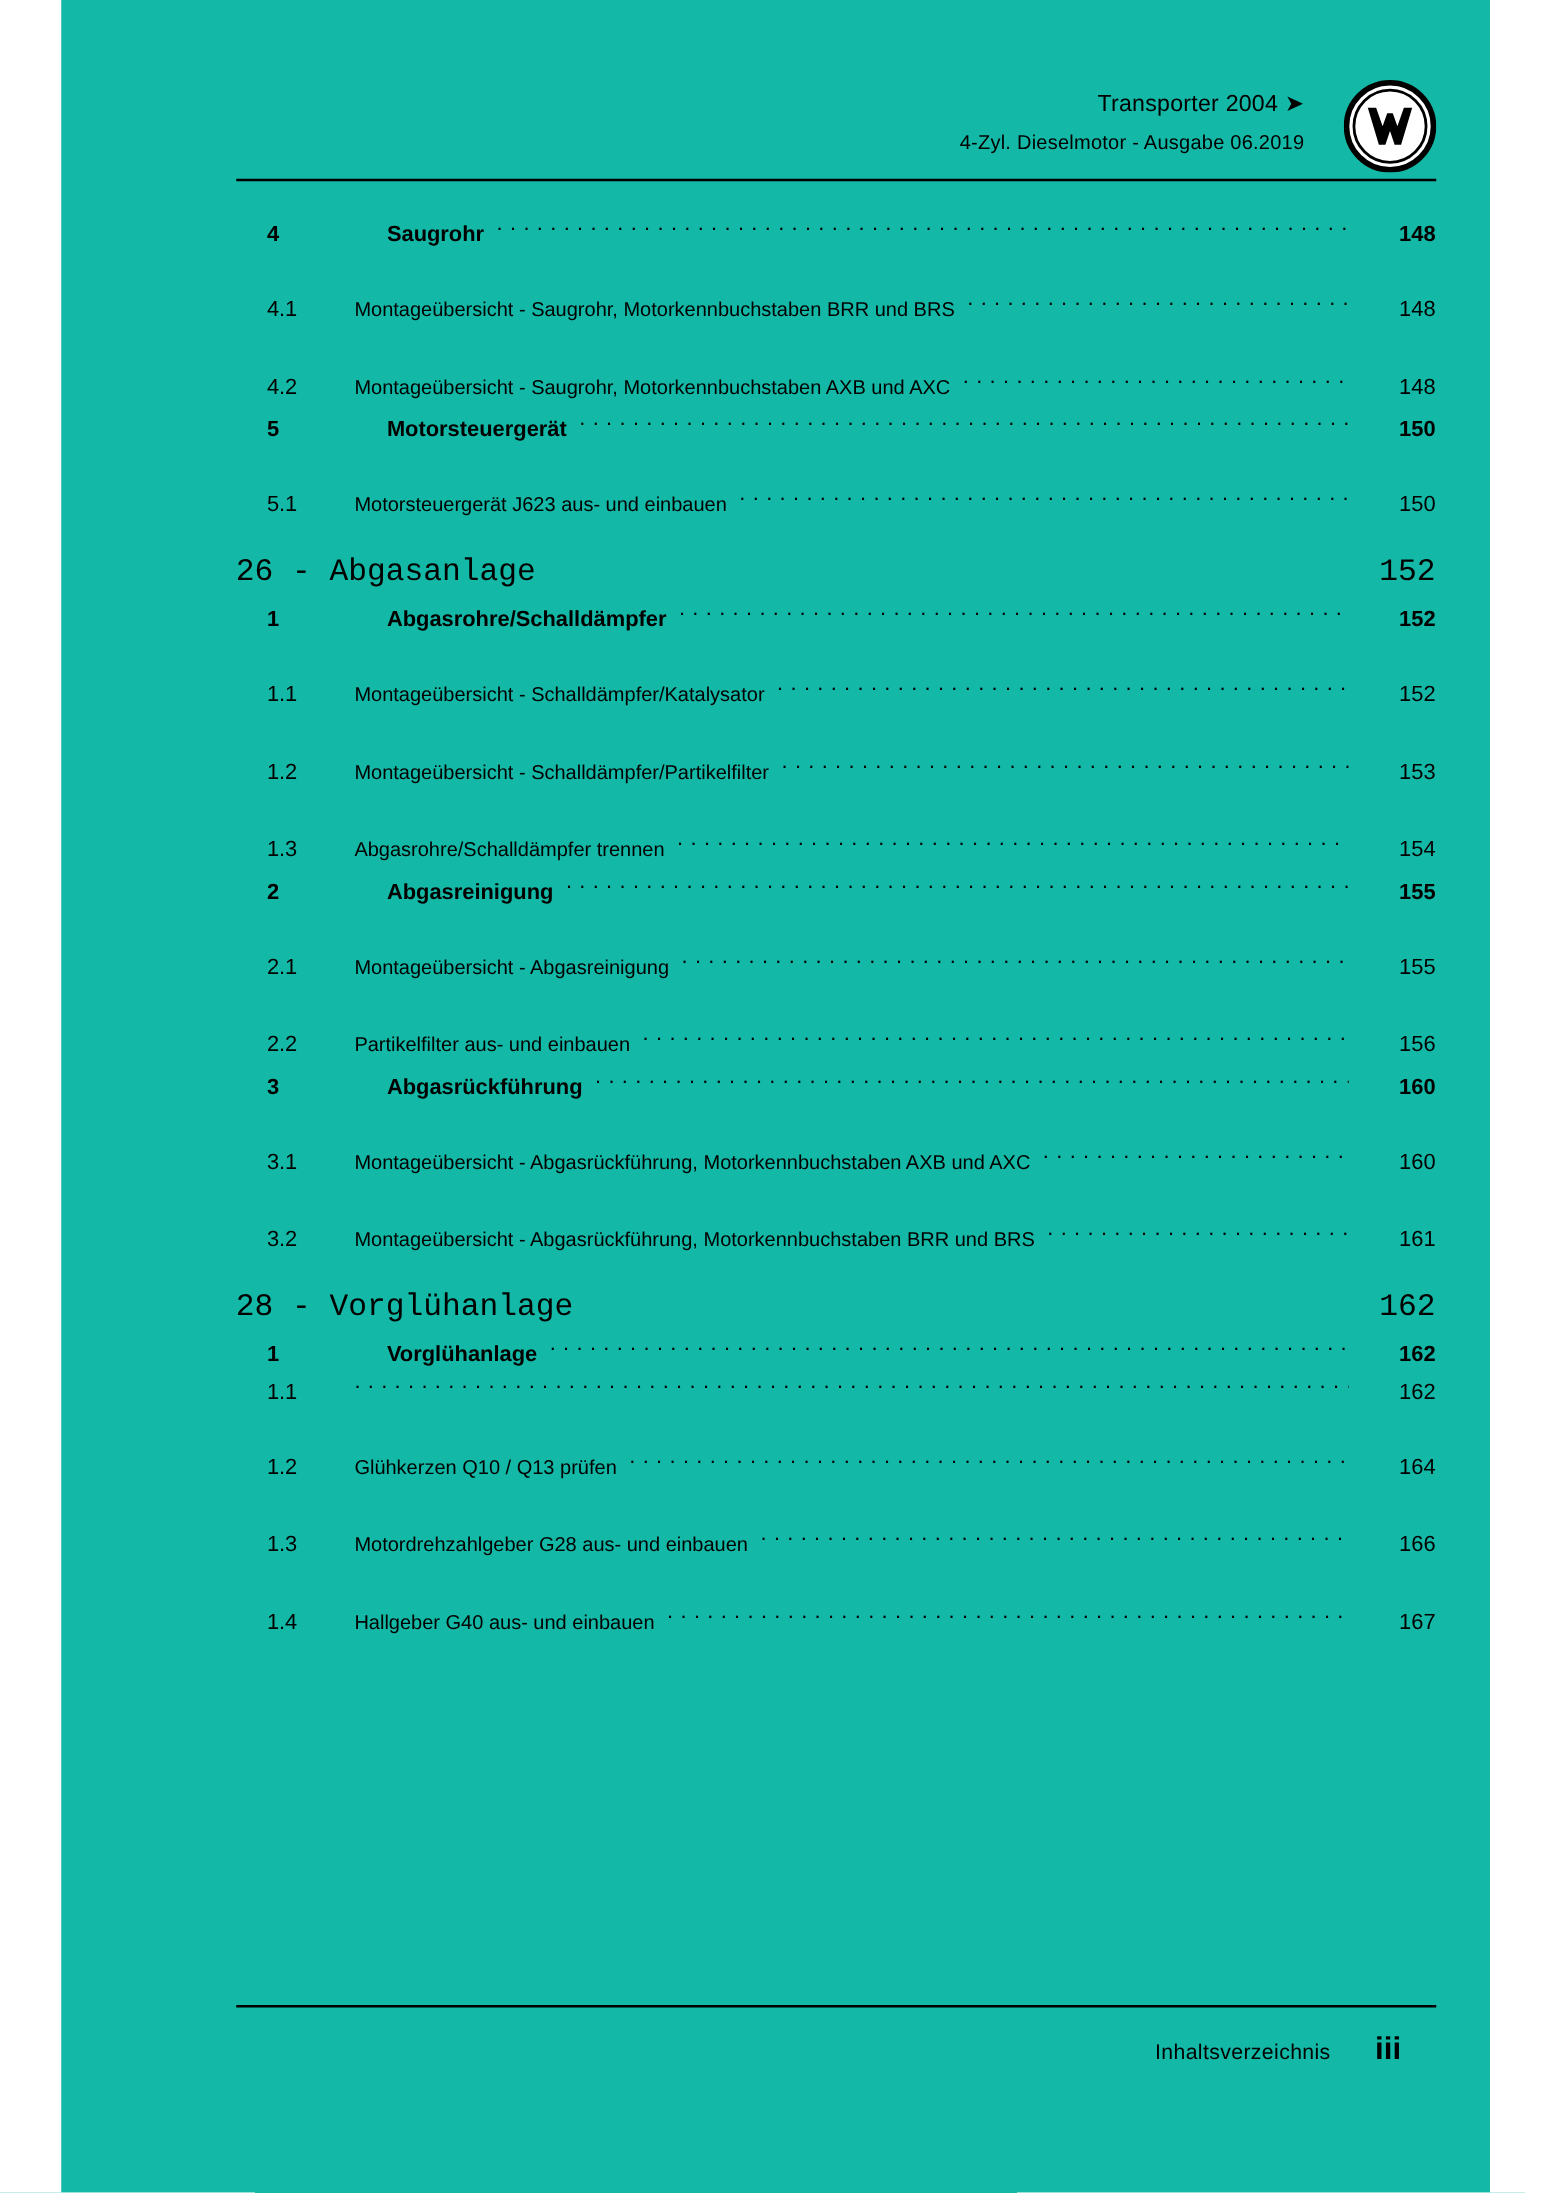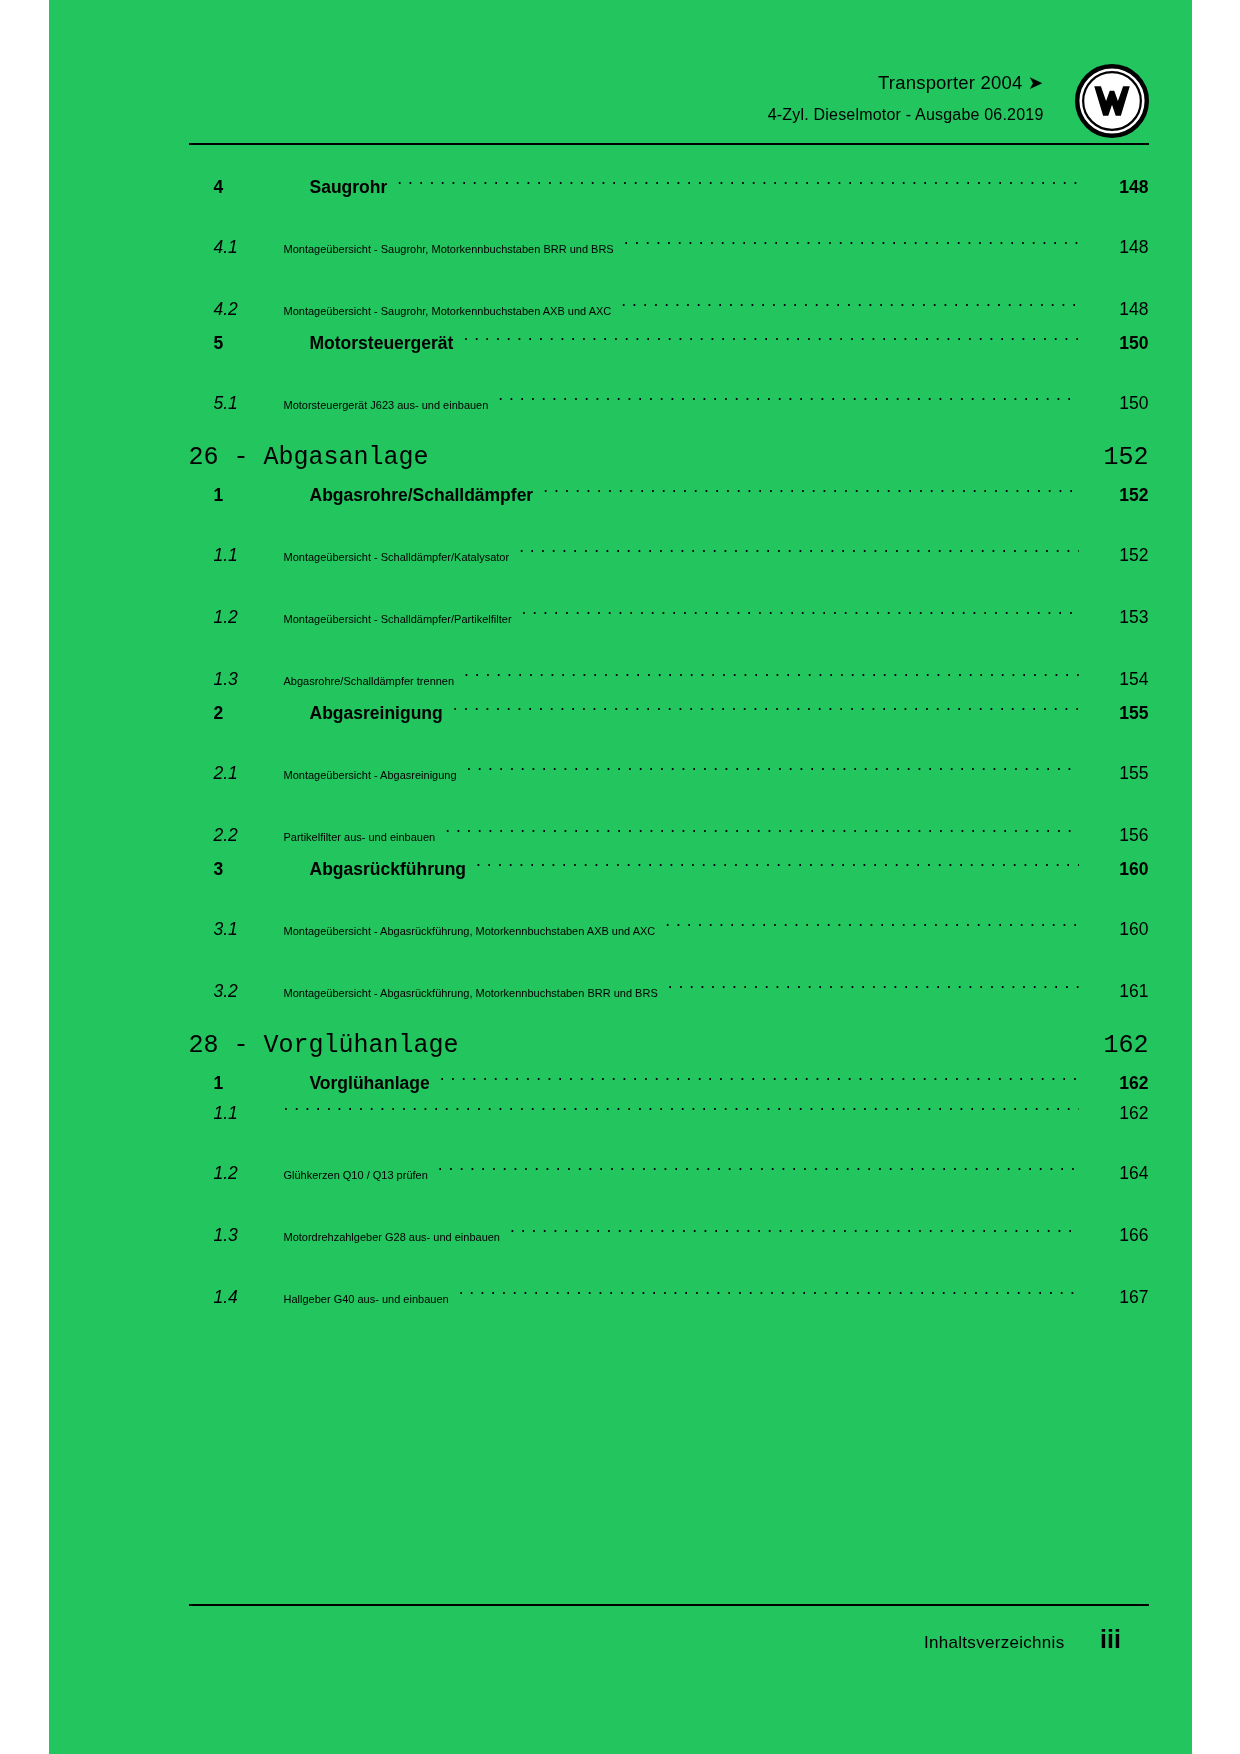--- a/index.html
+++ b/index.html
@@ -9,21 +9,21 @@
   }
   body {
     font-family: "Liberation Sans", sans-serif;
     color: #000000;
   }
   .page {
     position: relative;
     width: 1143px;
     height: 1754px;
     margin: 0 auto;
-    background: #22c55e;
+    background: #14b8a6;
     overflow: hidden;
     box-sizing: border-box;
   }
 
   
   .header {
     position: absolute;
     top: 70px;
     left: 140px;
     width: 960px;
@@ -81,24 +81,23 @@
     white-space: nowrap;
   }
 
   
   .row.sub .num {
     width: 95px;
     flex: 0 0 95px;
     font-size: 17.5px;
     padding-left: 25px;
     box-sizing: border-box;
-    font-style: italic;
   }
   .row.sub .label {
-    font-size: 11px;
+    font-size: 16px;
     margin-top: 32px;
   }
   .row.sub .pg {
     font-size: 17.5px;
   }
 
   
   .row.main .num {
     width: 95px;
     flex: 0 0 95px;

